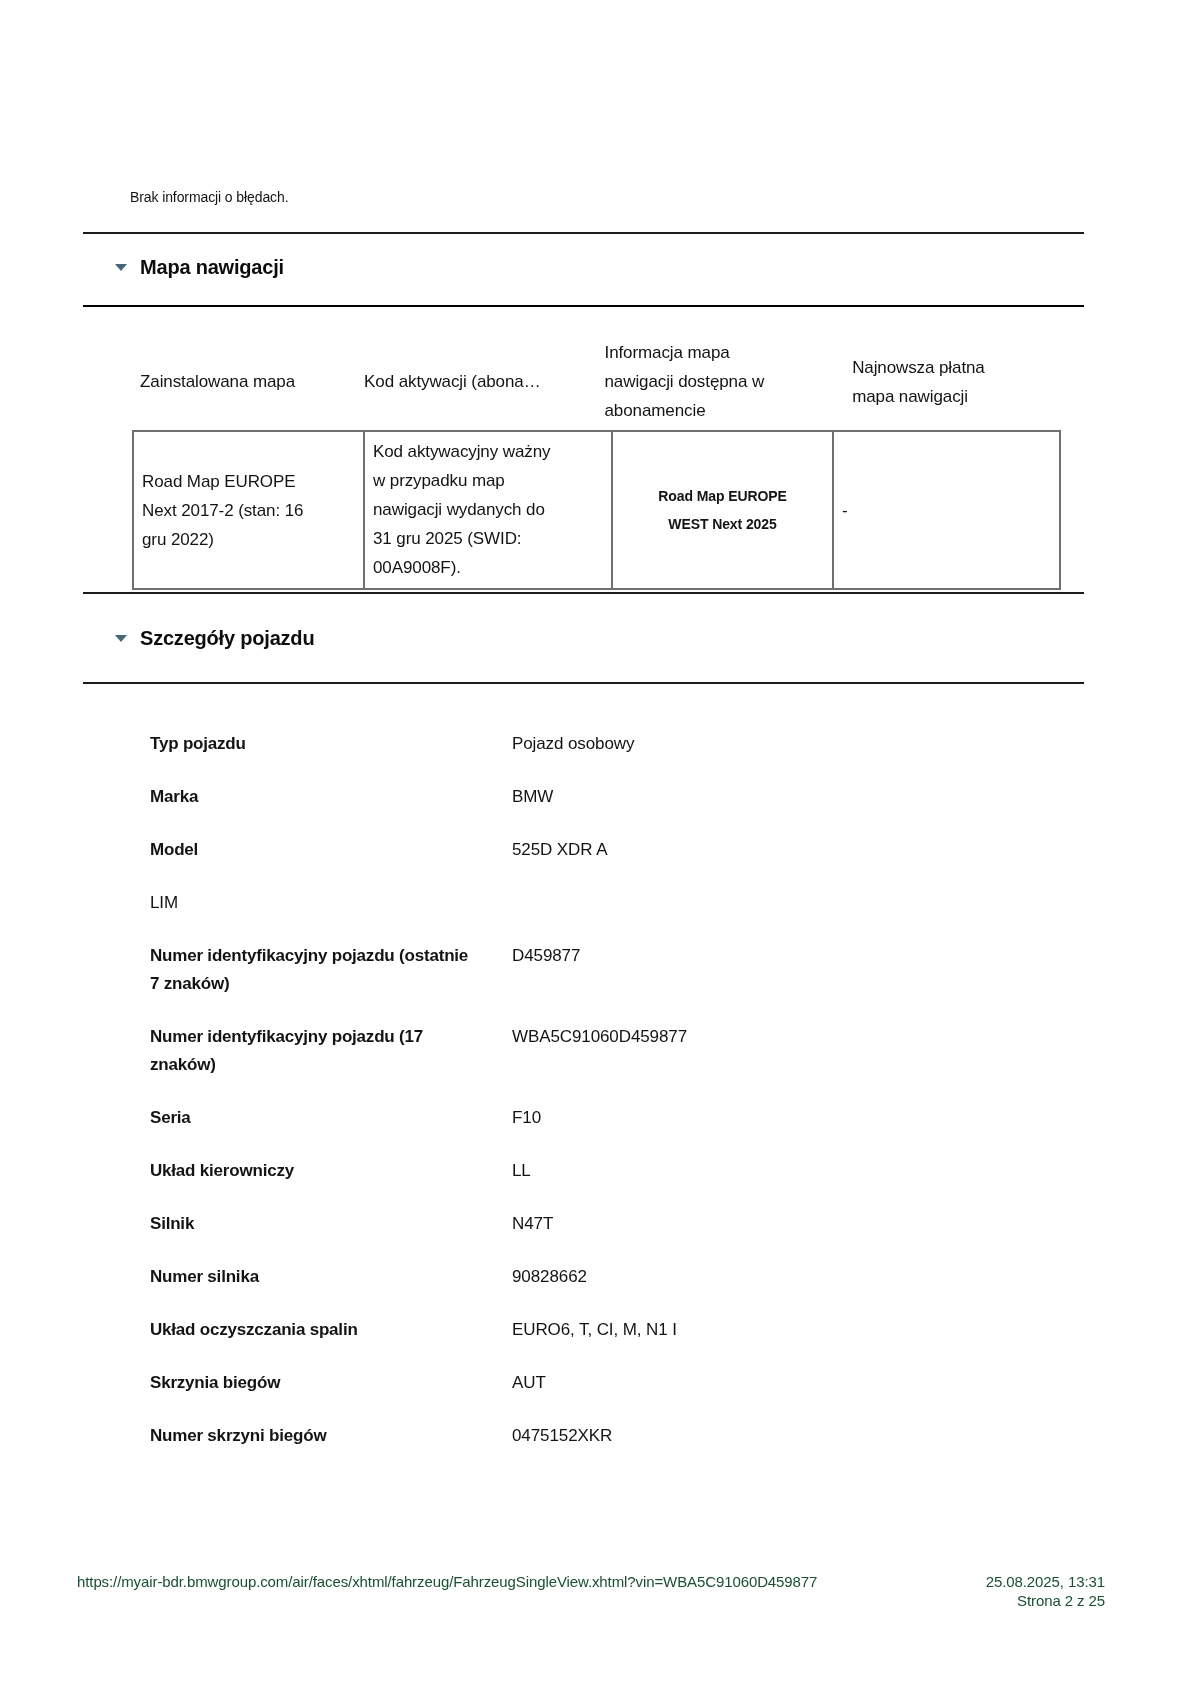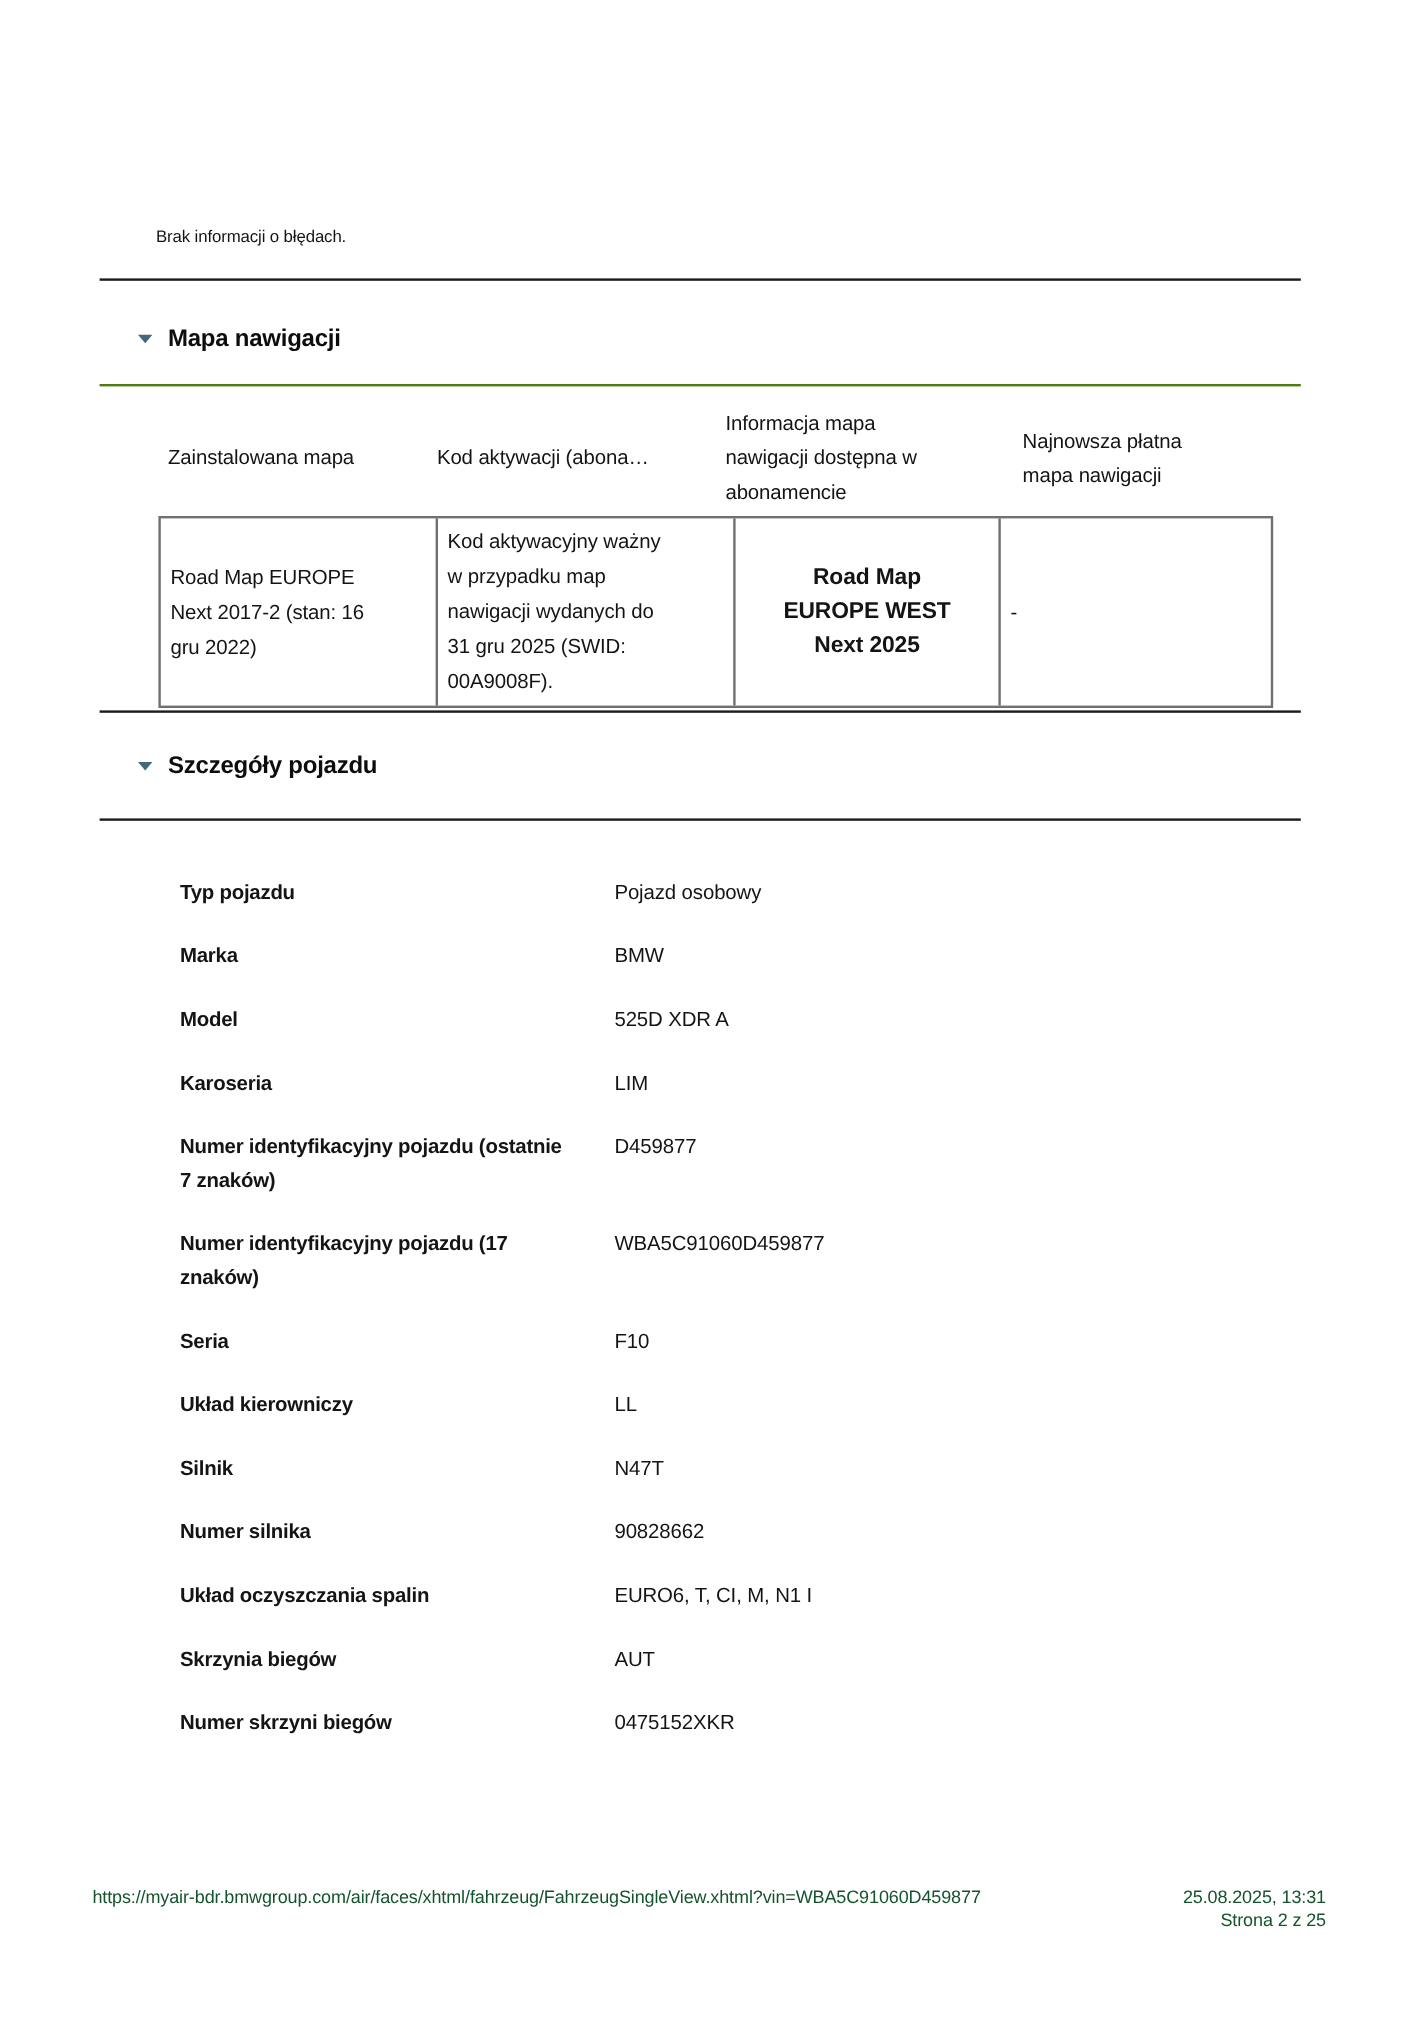--- a/index.html
+++ b/index.html
@@ -15,22 +15,22 @@
   .sec-hdr {
     position:absolute; left:83px; width:1001px;
     display:flex; align-items:center;
   }
   .sec-hdr.first {
     top:79px; height:82px;
     border-top:3px solid #6f6f6f;
     border-bottom:2px solid #1c1c1c;
   }
   .sec-hdr.second {
-    top:245px; height:77px;
-    border-bottom:2px solid #4d7c0f;
+    top:230px; height:77px;
+    border-bottom:2px solid #000000;
   }
   .sec-hdr.third {
     top:592px; height:92px;
     border-top:2px solid #1c1c1c;
     border-bottom:2px solid #1c1c1c;
   }
   .tri {
     width:0; height:0;
     border-left:6px solid transparent;
     border-right:6px solid transparent;
@@ -66,21 +66,21 @@
     position:absolute; left:132px; top:430px; width:929px; height:160px;
     border:2px solid #707070;
     display:flex; align-items:stretch;
     font-size:17px; line-height:29px; letter-spacing:-0.1px;
   }
   .tbl-box .c { border-right:2px solid #707070; }
   .tbl-box .c1 { width:231px; display:flex; align-items:center; padding:4px 40px 4px 8px; }
   .tbl-box .c2 { width:248px; padding:5px 52px 4px 8px; }
   .tbl-box .c3 {
     width:221px; display:flex; align-items:center; justify-content:center;
-    text-align:center; font-weight:bold; font-size:19px; line-height:28px;
+    text-align:center; font-weight:bold; font-size:14px; line-height:28px;
     padding:20px 30px;
   }
   .tbl-box .c4 { width:219px; border-right:none; display:flex; align-items:center; padding-left:8px; }
 
   
   .kv-list {
     position:absolute; left:83px; top:694px; width:1001px;
     padding:36px 0 0 67px;
     font-size:17px; line-height:28px; letter-spacing:-0.1px;
   }
@@ -144,21 +144,20 @@
     </div>
     <div class="kv-row">
       <div class="kv-label">Marka</div>
       <div class="kv-value">BMW</div>
     </div>
     <div class="kv-row">
       <div class="kv-label">Model</div>
       <div class="kv-value">525D XDR A</div>
     </div>
     <div class="kv-row">
-      <div class="kv-label">Karoseria</div>
       <div class="kv-value">LIM</div>
     </div>
     <div class="kv-row">
       <div class="kv-label">Numer identyfikacyjny pojazdu (ostatnie 7 znaków)</div>
       <div class="kv-value">D459877</div>
     </div>
     <div class="kv-row">
       <div class="kv-label">Numer identyfikacyjny pojazdu (17 znaków)</div>
       <div class="kv-value">WBA5C91060D459877</div>
     </div>

